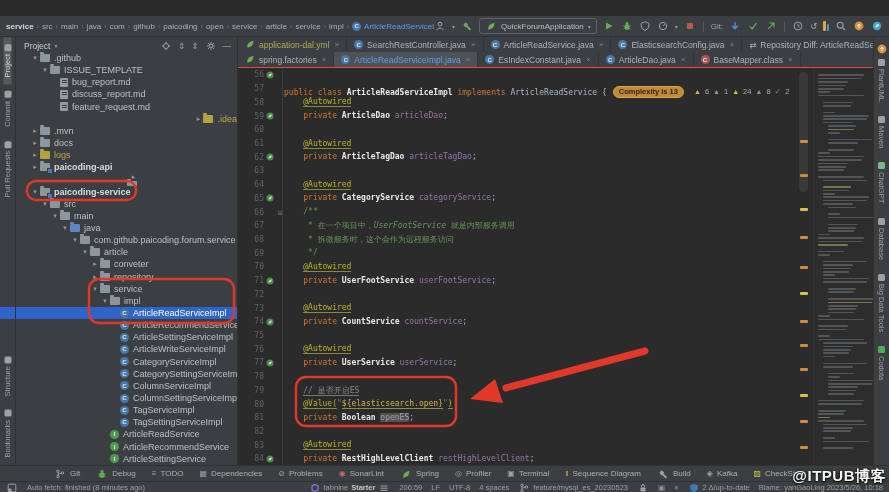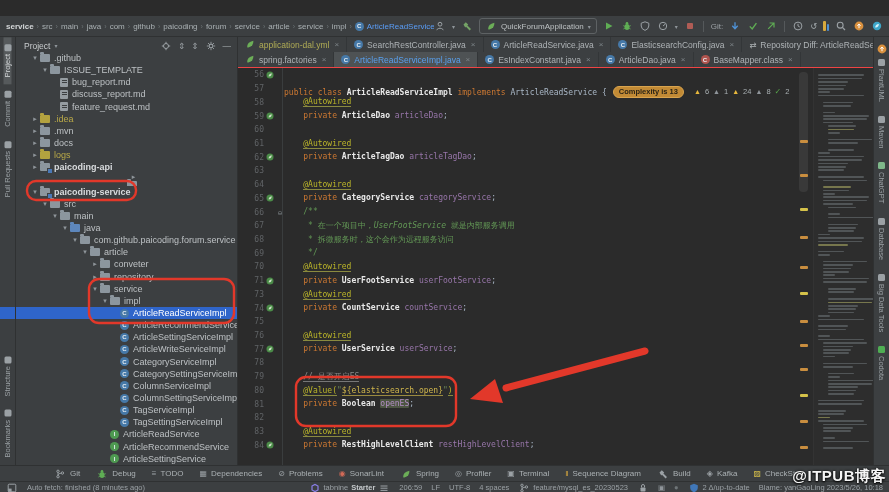--- a/index.html
+++ b/index.html
@@ -135,21 +135,21 @@
         <span class="bcit">main</span>
         <span class="sep">›</span>
         <span class="bcit">java</span>
         <span class="sep">›</span>
         <span class="bcit">com</span>
         <span class="sep">›</span>
         <span class="bcit">github</span>
         <span class="sep">›</span>
         <span class="bcit">paicoding</span>
         <span class="sep">›</span>
-        <span class="bcit">forum</span>
+        <span class="bcit">open</span>
         <span class="sep">›</span>
         <span class="bcit">service</span>
         <span class="sep">›</span>
         <span class="bcit">article</span>
         <span class="sep">›</span>
         <span class="bcit">service</span>
         <span class="sep">›</span>
         <span class="bcit">impl</span>
         <span class="sep">›</span>
         <span class="cur">
@@ -311,21 +311,21 @@
           <div class="trow" style="padding-left: 34px;">
             <span class="arr"></span>
             <span class="micon ti"></span>
             <span>discuss_report.md</span>
           </div>
           <div class="trow" style="padding-left: 34px;">
             <span class="arr"></span>
             <span class="micon ti"></span>
             <span>feature_request.md</span>
           </div>
-          <div class="trow excl" style="padding-left: 14px;">
+          <div class="trow excl" style="padding-left: 14px; justify-content: flex-end;">
             <span class="arr">▸</span>
             <span class="ficon ti ex"></span>
             <span>.idea</span>
           </div>
           <div class="trow" style="padding-left: 14px;">
             <span class="arr">▸</span>
             <span class="ficon ti"></span>
             <span>.mvn</span>
           </div>
           <div class="trow" style="padding-left: 14px;">
@@ -638,20 +638,26 @@
           <div class="crow">
             <span class="lnum">71</span>
             <span class="gico">
               <svg viewBox="0 0 10 10" width="8" height="8">
                 <circle cx="5" cy="5" r="4.4" fill="#4b8b48"></circle>
                 <path d="M3.3 7 Q3.1 3.5 7.2 2.7 Q7.2 6.5 3.3 7 Z" fill="#cfe3c8"></path>
               </svg>
             </span>
             <span class="fcol"></span>
             <span class="ctext"><span class="s-pln">    </span><span class="s-kw">private </span><span class="s-cls">UserFootService</span><span class="s-pln"> </span><span class="s-fld">userFootService</span><span class="s-pln">;</span></span>
+          </div>
+          <div class="crow">
+            <span class="lnum">72</span>
+            <span class="gico"></span>
+            <span class="fcol"></span>
+            <span class="ctext"></span>
           </div>
           <div class="crow">
             <span class="lnum">73</span>
             <span class="gico"></span>
             <span class="fcol"></span>
             <span class="ctext"><span class="s-pln">    </span><span class="s-ann">@Autowired</span></span>
           </div>
           <div class="crow">
             <span class="lnum">74</span>
             <span class="gico">

